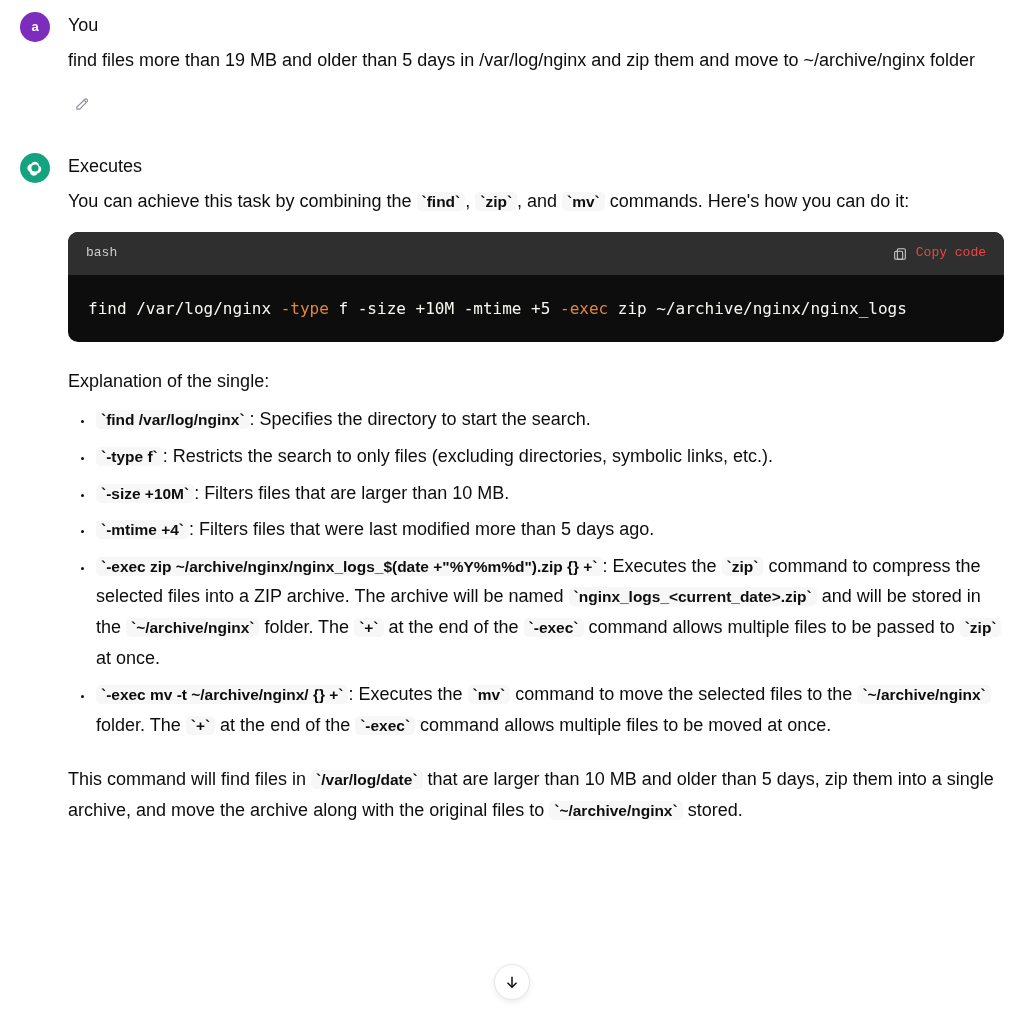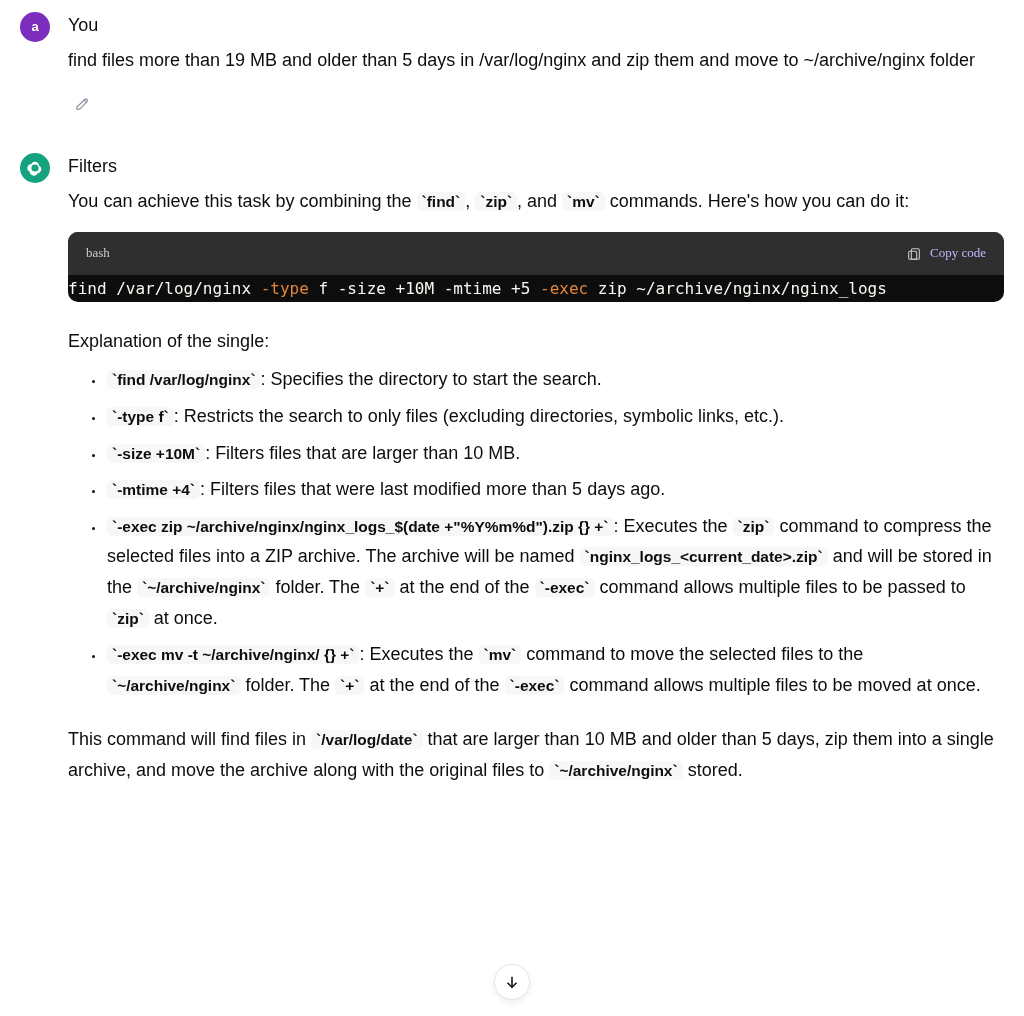--- a/index.html
+++ b/index.html
@@ -62,37 +62,37 @@
     border-radius:10px;overflow:hidden;margin:16px 0 24px 0;
     background:var(--block-bg);
     font-family:ui-monospace,SFMono-Regular,Menlo,Consolas,monospace;
   }
   .codeblock-header{
     background:var(--block-header);
     color:#cdcdcd;
     font-size:13px;
     display:flex;align-items:center;justify-content:space-between;
     padding:10px 18px;
-    font-family:Liberation Serif, serif;
+    font-family:Liberation Mono, monospace;
   }
   .copy-btn{
     display:flex;gap:8px;align-items:center;cursor:pointer;
-    color:#c4b5fd;font-size:13px;
+    color:#ef4444;font-size:13px;
   }
   .copy-btn svg{width:16px;height:16px;stroke:#cdcdcd;fill:none;stroke-width:1.6}
   .codeblock pre{
-    margin:0;
+    margin:0;padding:20px;
     color:var(--block-text);
     font-size:16px;
     overflow-x:hidden;
     white-space:pre;
   }
   .tok-flag{color:var(--orange)}
   ul.expl{margin:8px 0 24px 0;padding-left:26px}
-  ul.expl li{margin:6px 11px;padding-left:2px}
+  ul.expl li{margin:6px 0;padding-left:2px}
   ul.expl li::marker{font-size:10px}
   .scroll-down{
     position:fixed;left:50%;transform:translateX(-50%);
     bottom:16px;
     width:36px;height:36px;border-radius:50%;
     background:#fff;border:1px solid #e5e5e5;
     display:flex;align-items:center;justify-content:center;
     box-shadow:0 2px 6px rgba(0,0,0,0.08);
     cursor:pointer;
   }
@@ -117,21 +117,21 @@
   </div>
 </div>
 
 <div class="turn">
   <div class="avatar assist">
     <svg viewBox="0 0 40 40">
       <path d="M20 6c5 0 9 4 9 9 3 1 5 4 5 8 0 5-4 9-9 9-1 3-4 5-8 5-5 0-9-4-9-9-3-1-5-4-5-8 0-5 4-9 9-9 1-3 4-5 8-5zm0 6a8 8 0 1 0 0 16 8 8 0 0 0 0-16z"></path>
     </svg>
   </div>
   <div class="content">
-    <div class="author">Filters</div>
+    <div class="author">Executes</div>
 
     <p class="msg">
       <span>You can achieve this task by combining the </span><code class="inline">find</code><span>, </span><code class="inline">zip</code><span>, and </span><code class="inline">mv</code><span> commands. Here's how you can do it:</span>
     </p>
 
     <div class="codeblock">
       <div class="codeblock-header">
         <span>bash</span>
         <span class="copy-btn">
           <svg viewBox="0 0 24 24">

